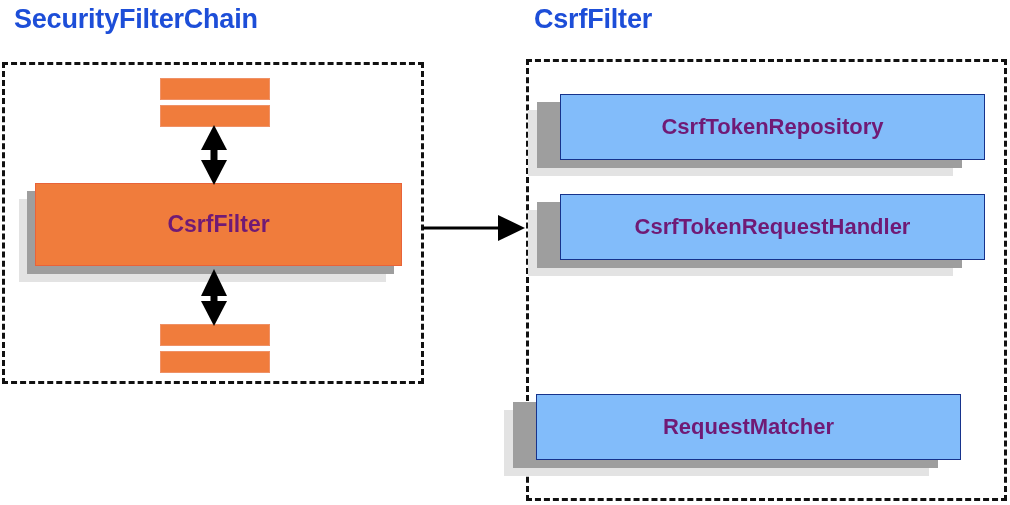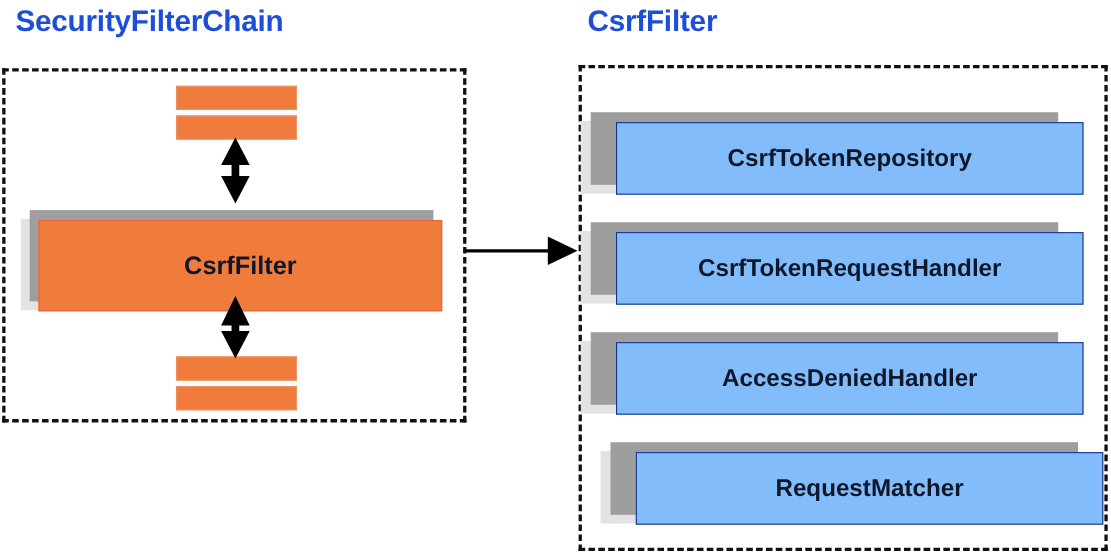--- a/index.html
+++ b/index.html
@@ -56,23 +56,22 @@
   }
   .stack .lay.back1 {
     background: #9e9e9e;
   }
   .stack .lay.front {
     display: flex;
     align-items: center;
     justify-content: center;
     text-align: center;
     font-weight: bold;
-    color: #0f172a;
+    color: #701a75;
     line-height: 1.05;
-    margin-top: 17px;
   }
 
   
   .stack.orange .lay.front {
     background: #f07c3c;
     border: 1px solid #e8633a;
   }
   
   .stack.blue .lay.front {
     background: #82bcfa;
@@ -127,27 +126,22 @@
     <div class="lay back1" style="left:9px;  top:8px;  width:425px; height:66px;"></div>
     <div class="lay front" style="left:32px; top:0px;  width:425px; height:66px; font-size:22px;">CsrfTokenRepository</div>
   </div>
 
   <div class="stack blue" style="left:528px; top:194px; width:460px; height:86px;">
     <div class="lay back2" style="left:0px;  top:16px; width:425px; height:66px;"></div>
     <div class="lay back1" style="left:9px;  top:8px;  width:425px; height:66px;"></div>
     <div class="lay front" style="left:32px; top:0px;  width:425px; height:66px; font-size:22px;">CsrfTokenRequestHandler</div>
   </div>
 
-  <div class="stack blue" style="left:528px; top:294px; width:460px; height:86px;">
-    <div class="lay back2" style="left:0px;  top:16px; width:425px; height:66px;"></div>
-    <div class="lay back1" style="left:9px;  top:8px;  width:425px; height:66px;"></div>
-    <div class="lay front" style="left:32px; top:0px;  width:425px; height:66px; font-size:22px;">AccessDeniedHandler</div>
-  </div>
 
-  <div class="stack blue" style="left:546px; top:394px; width:460px; height:86px;">
+  <div class="stack blue" style="left:504px; top:394px; width:460px; height:86px;">
     <div class="lay back2" style="left:0px;  top:16px; width:425px; height:66px;"></div>
     <div class="lay back1" style="left:9px;  top:8px;  width:425px; height:66px;"></div>
     <div class="lay front" style="left:32px; top:0px;  width:425px; height:66px; font-size:22px;">RequestMatcher</div>
   </div>
 
   <svg id="arrows" viewBox="0 0 1010 505">
 
     <g>
       <line x1="214" y1="136" x2="214" y2="174" stroke="#000000" stroke-width="7"></line>
       <polygon points="214,125 201,150 227,150" fill="#000000"></polygon>

